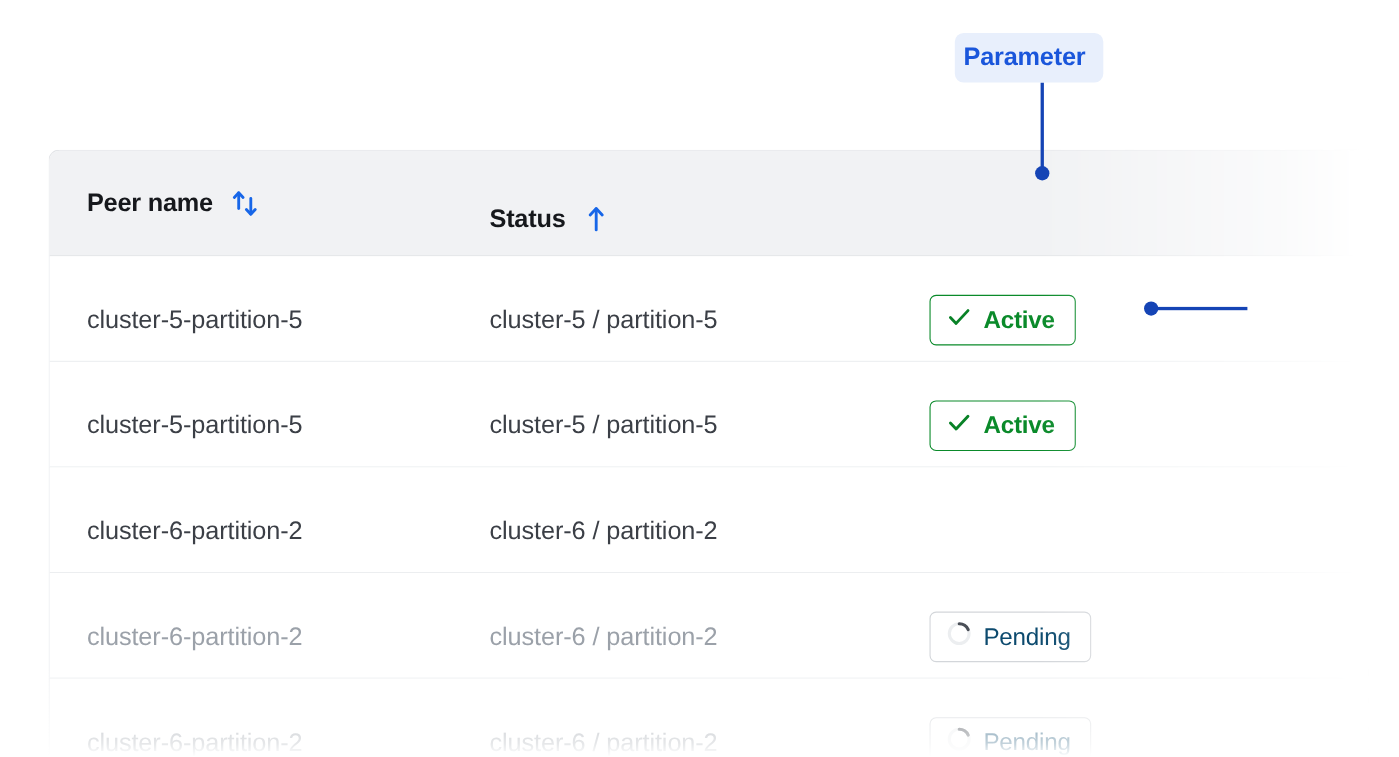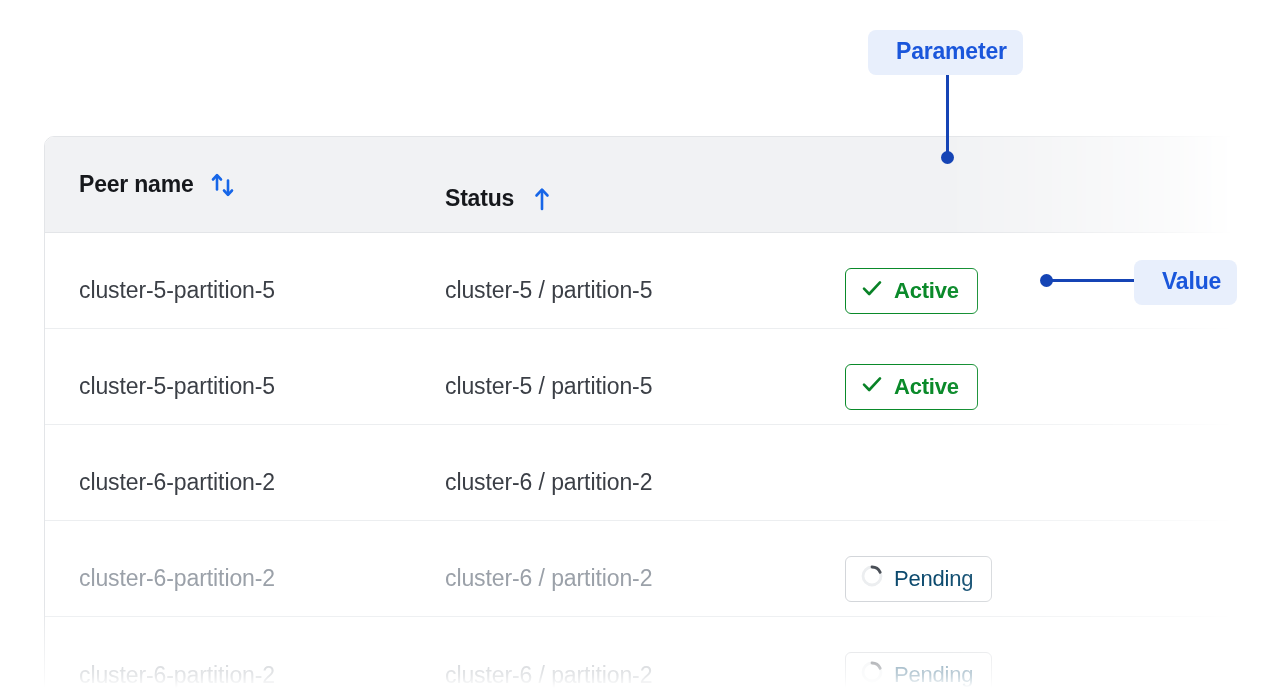--- a/index.html
+++ b/index.html
@@ -114,21 +114,21 @@
 
   
   .callout {
     position: absolute;
     background: #e8effc;
     color: #1a56db;
     font-size: 23px;
     font-weight: bold;
     letter-spacing: -0.2px;
     border-radius: 8px;
-    padding: 8px 16px 10px 28px;
+    padding: 8px 16px 10px 8px;
     white-space: nowrap;
   }
   #callout-parameter { left: 868px; top: 30px; }
   #callout-value     { left: 1134px; top: 260px; }
 
   .connector { position: absolute; }
   .conn-line  { position: absolute; background: #1544b5; }
   .conn-dot   { position: absolute; width: 13px; height: 13px; border-radius: 50%; background: #1544b5; }
 
   #conn-param-line { left: 946px; top: 75px;  width: 2.5px; height: 82px; }
@@ -241,15 +241,14 @@
     <div class="conn-dot" id="conn-param-dot"></div>
   </div>
 
   <div class="callout" id="callout-parameter">Parameter</div>
 
   <div class="connector">
     <div class="conn-line" id="conn-value-line"></div>
     <div class="conn-dot" id="conn-value-dot"></div>
   </div>
 
-  <div class="callout" id="callout-value">Value</div>
 
 </div>
 
 </body></html>

